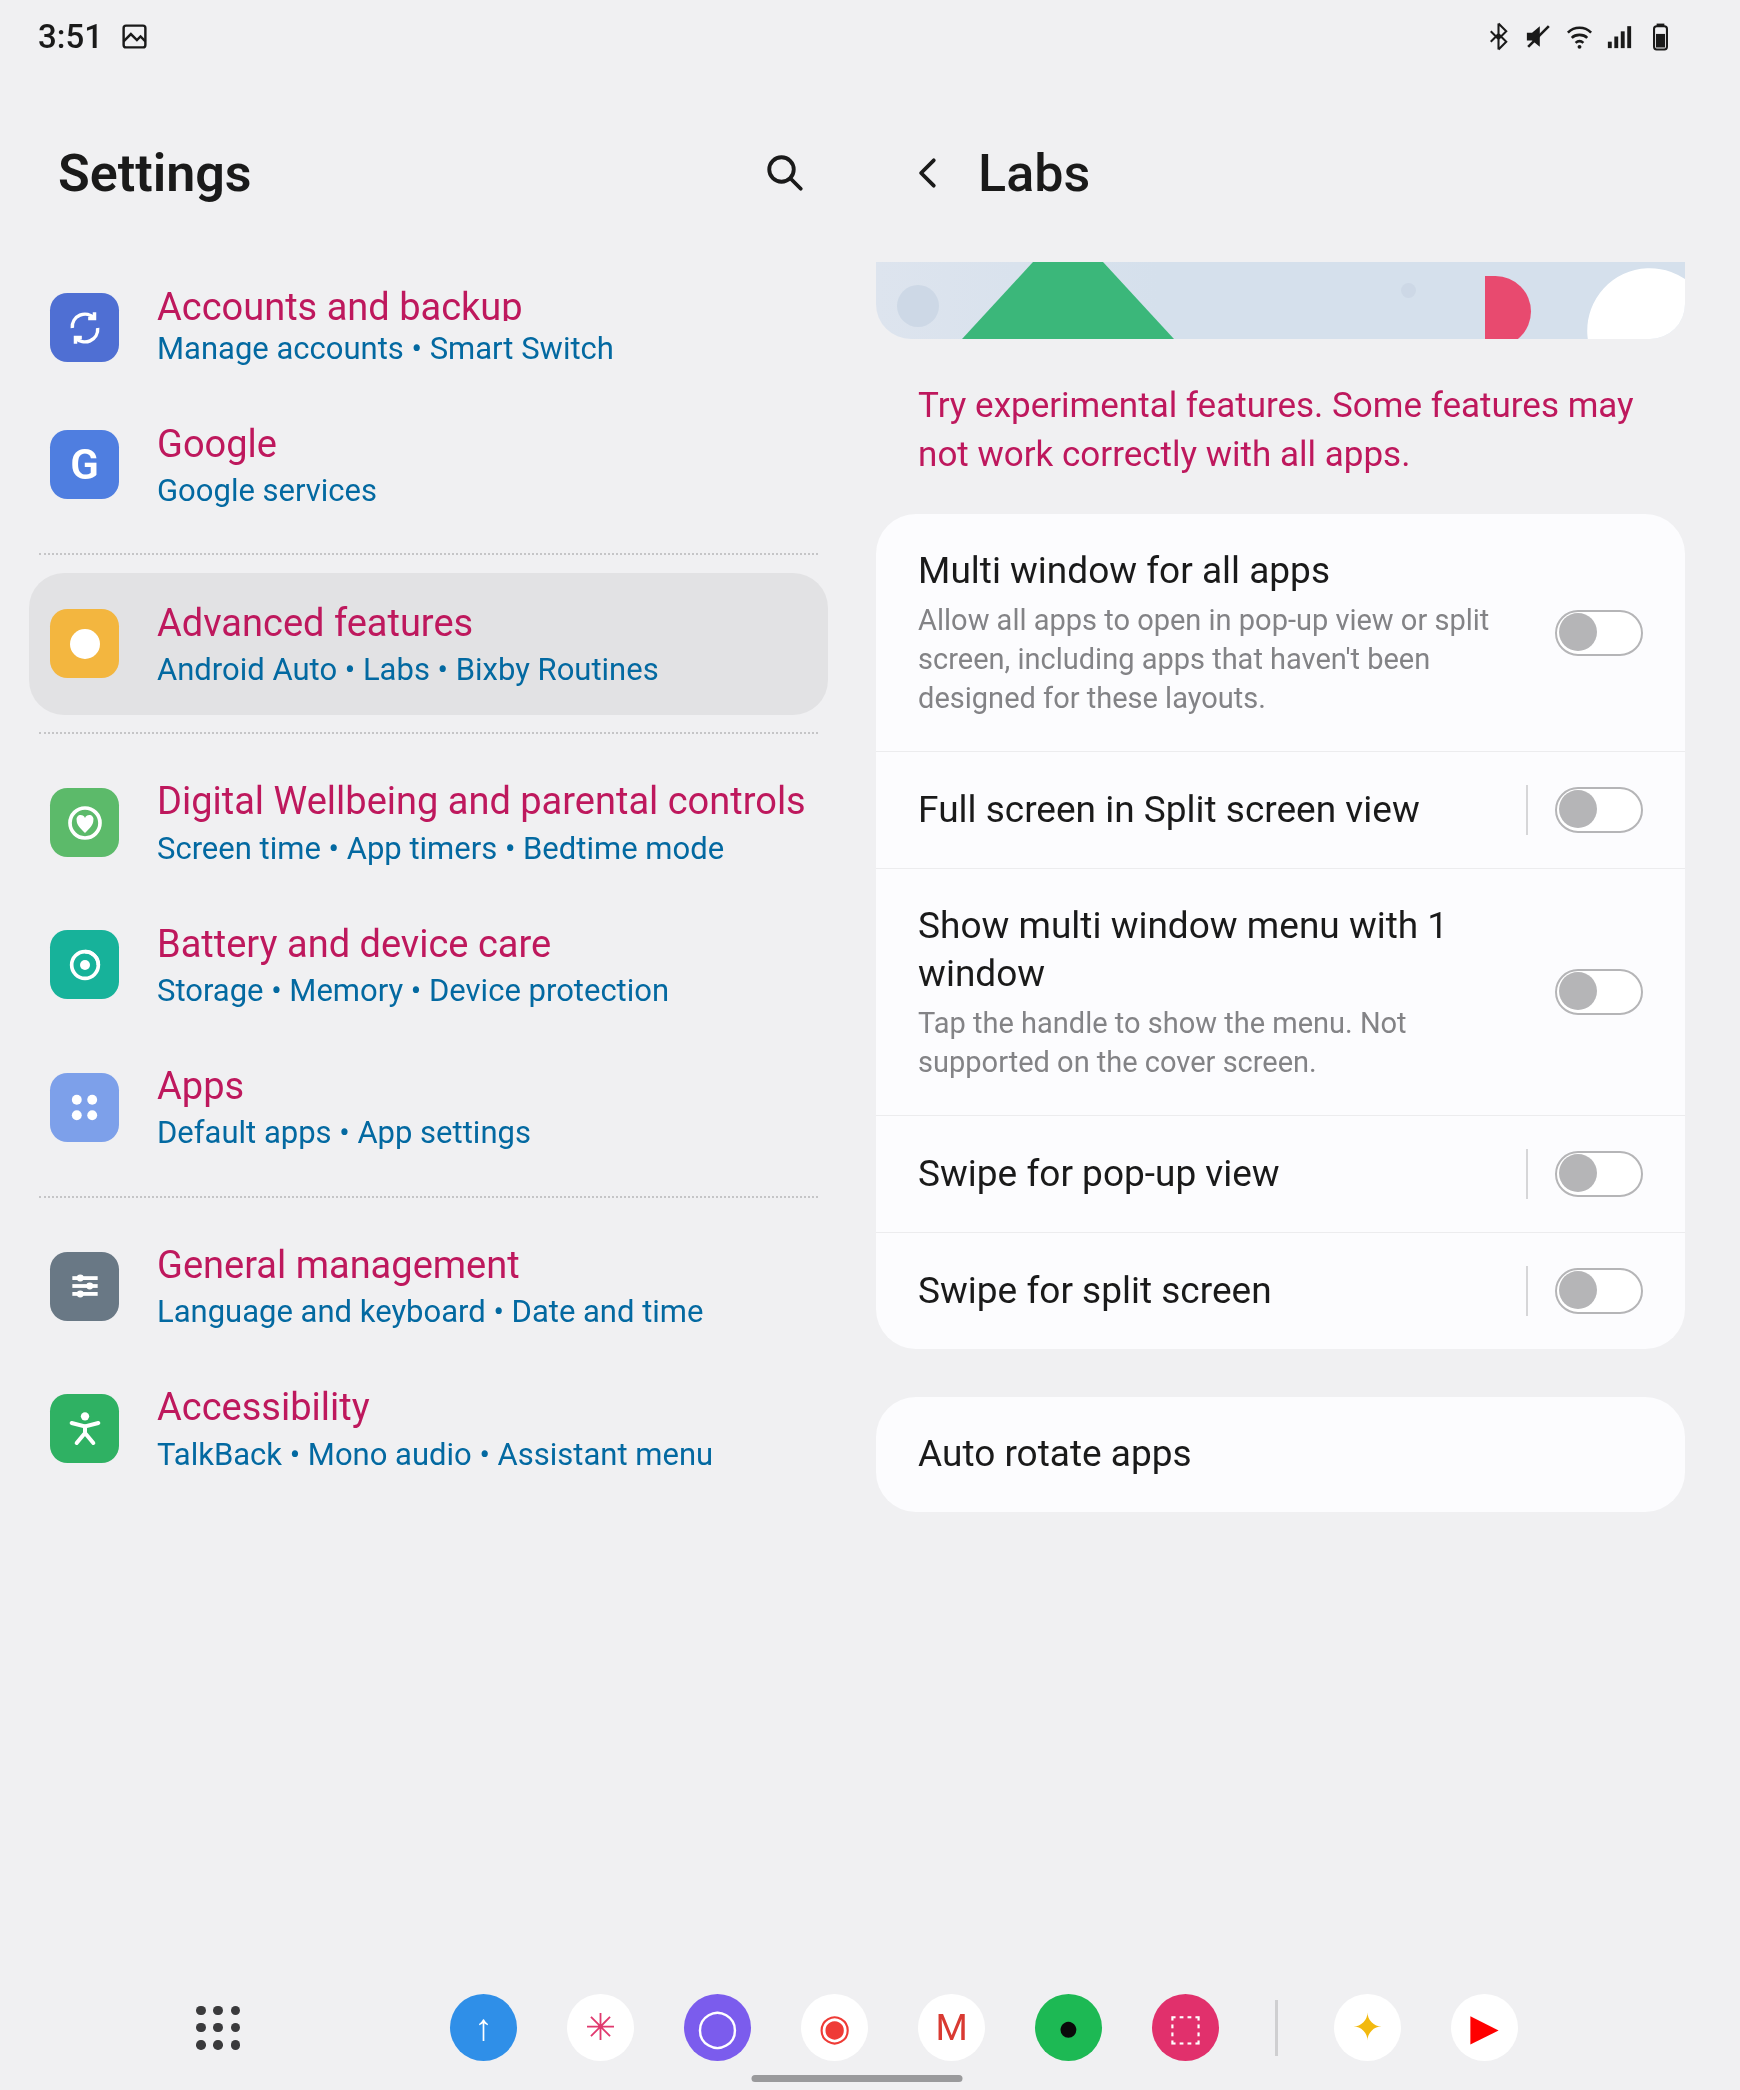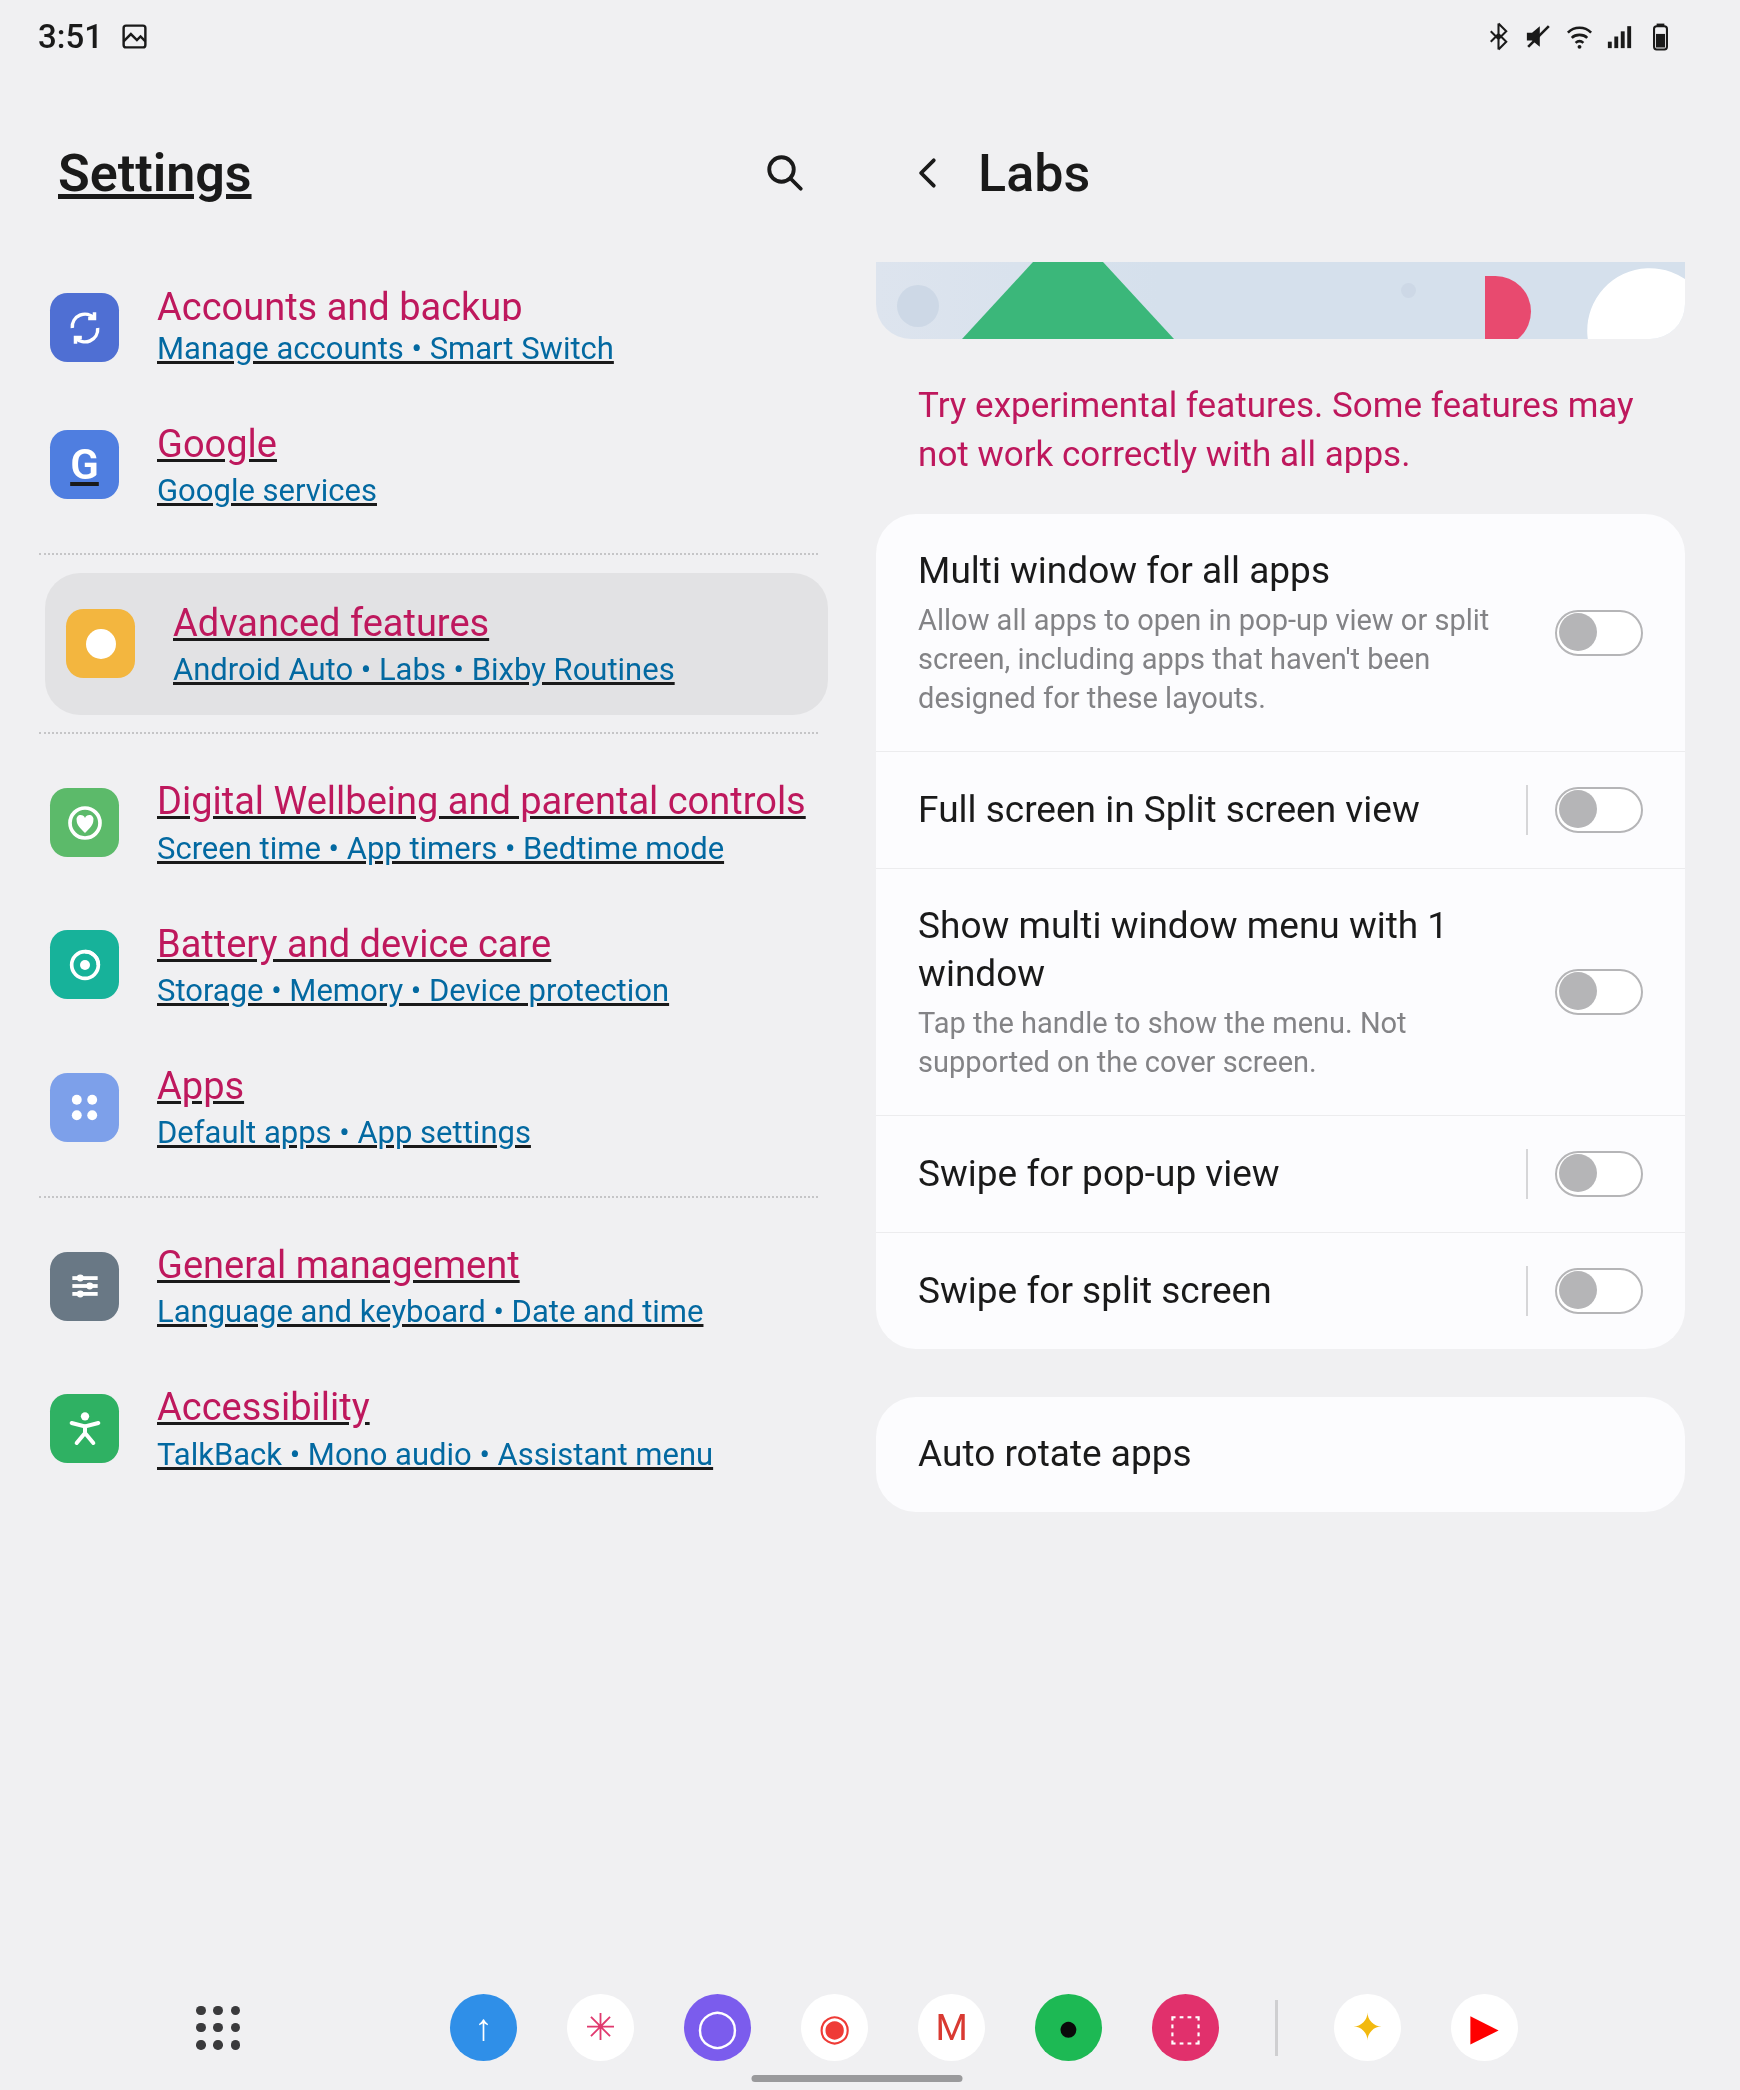--- a/index.html
+++ b/index.html
@@ -29,21 +29,20 @@
   .status-left { display: flex; align-items: center; gap: 17.3px; }
   .status-right { display: flex; align-items: center; gap: 9.6px; }
   .status-right svg { width: 31px; height: 31px; }
   .content {
     display: flex;
     height: calc(100% - 173px);
   }
   .left-pane {
     width: 869px;
     padding: 0 29px 0 29px;
-    text-decoration: underline;
   }
   .right-pane {
     width: 869px;
     padding: 0 29px 0 19px;
   }
   .pane-header {
     display: flex;
     align-items: center;
     padding: 77px 19px 58px 29px;
   }
@@ -56,21 +55,21 @@
   .search-btn, .back-btn { width: 48px; height: 48px; display:flex; align-items:center; justify-content:center; cursor:pointer; }
   .settings-list { }
   .settings-item {
     display: flex;
     align-items: center;
     padding: 27px 21px;
     border-radius: 35px;
     cursor: pointer;
   }
   .settings-item.cutoff .item-title { position: relative; top: -4.8px; overflow: hidden; height: 37px; }
-  .settings-item.selected { background: #e2e2e4; margin-left: 16px; }
+  .settings-item.selected { background: #e2e2e4; }
   .item-icon {
     width: 69px; height: 69px;
     border-radius: 17.3px;
     display: flex;
     align-items: center;
     justify-content: center;
     flex-shrink: 0;
     margin-right: 38px;
   }
   .item-text { flex: 1; }

